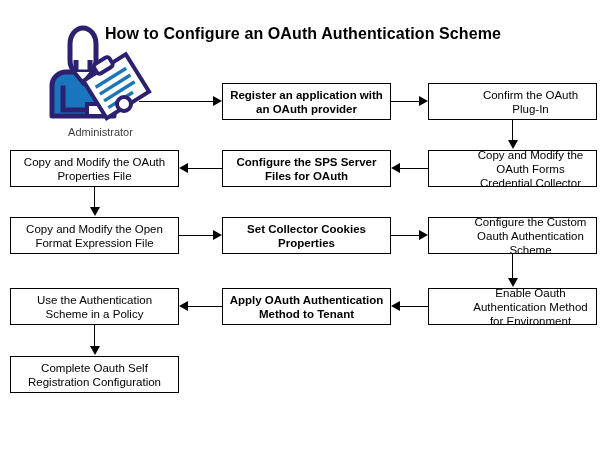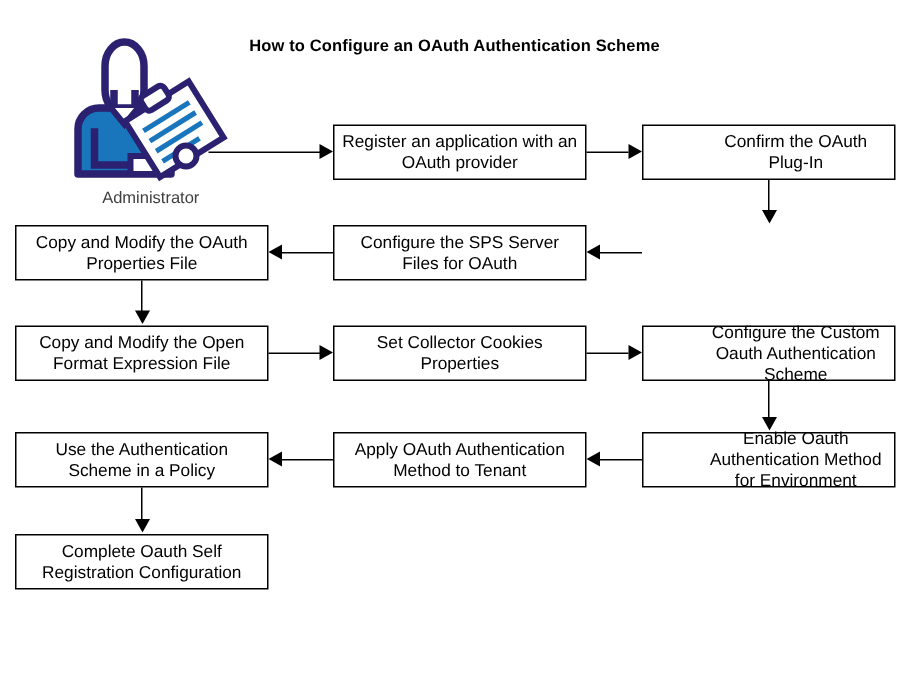--- a/index.html
+++ b/index.html
@@ -16,21 +16,21 @@
     height: 452px;
     background: #ffffff;
     overflow: hidden;
   }
   #diagram-title {
     position: absolute;
     left: 0;
     top: 25px;
     width: 546px;
     text-align: center;
-    font-size: 11px;
+    font-size: 16px;
     font-weight: bold;
     color: #000000;
     letter-spacing: 0.1px;
   }
   
   #diagram-title .t {
     display: inline-block;
     padding-left: 60px;
   }
 
@@ -62,21 +62,21 @@
     justify-content: center;
     text-align: center;
     font-size: 11.5px;
     line-height: 14px;
     color: #000000;
     padding: 2px 4px;
   }
 
   
   .col-left  { left: 10px;  width: 169px; }
-  .col-mid   { left: 222px; width: 169px; }
+  .col-mid   { left: 222px; width: 169px; font-weight: bold; }
   .col-right { left: 428px; width: 169px; padding-left: 40px; }
 
   
   .row1 { top: 83px;  height: 37px; }
   .row2 { top: 150px; height: 37px; }
   .row3 { top: 217px; height: 37px; }
   .row4 { top: 288px; height: 37px; }
   .row5 { top: 356px; height: 37px; }
 
   
@@ -144,20 +144,21 @@
       </g>
 
       <circle cx="86" cy="88" r="7" fill="#ffffff" stroke="#2b2170" stroke-width="4"></circle>
     </svg>
     <div class="actor-label">Administrator</div>
   </div>
 
   <div class="node col-mid   row1">Register an application with an OAuth provider</div>
   <div class="node col-right row1">Confirm the OAuth Plug-In</div>
 
+  <div class="node col-right row2">Copy and Modify the OAuth Forms Credential Collector</div>
   <div class="node col-mid   row2">Configure the SPS Server Files for OAuth</div>
   <div class="node col-left  row2">Copy and Modify the OAuth Properties File</div>
 
   <div class="node col-left  row3">Copy and Modify the Open Format Expression File</div>
   <div class="node col-mid   row3">Set Collector Cookies Properties</div>
   <div class="node col-right row3">Configure the Custom Oauth Authentication Scheme</div>
 
   <div class="node col-right row4">Enable Oauth Authentication Method for Environment</div>
   <div class="node col-mid   row4">Apply OAuth Authentication Method to Tenant</div>
   <div class="node col-left  row4">Use the Authentication Scheme in a Policy</div>

